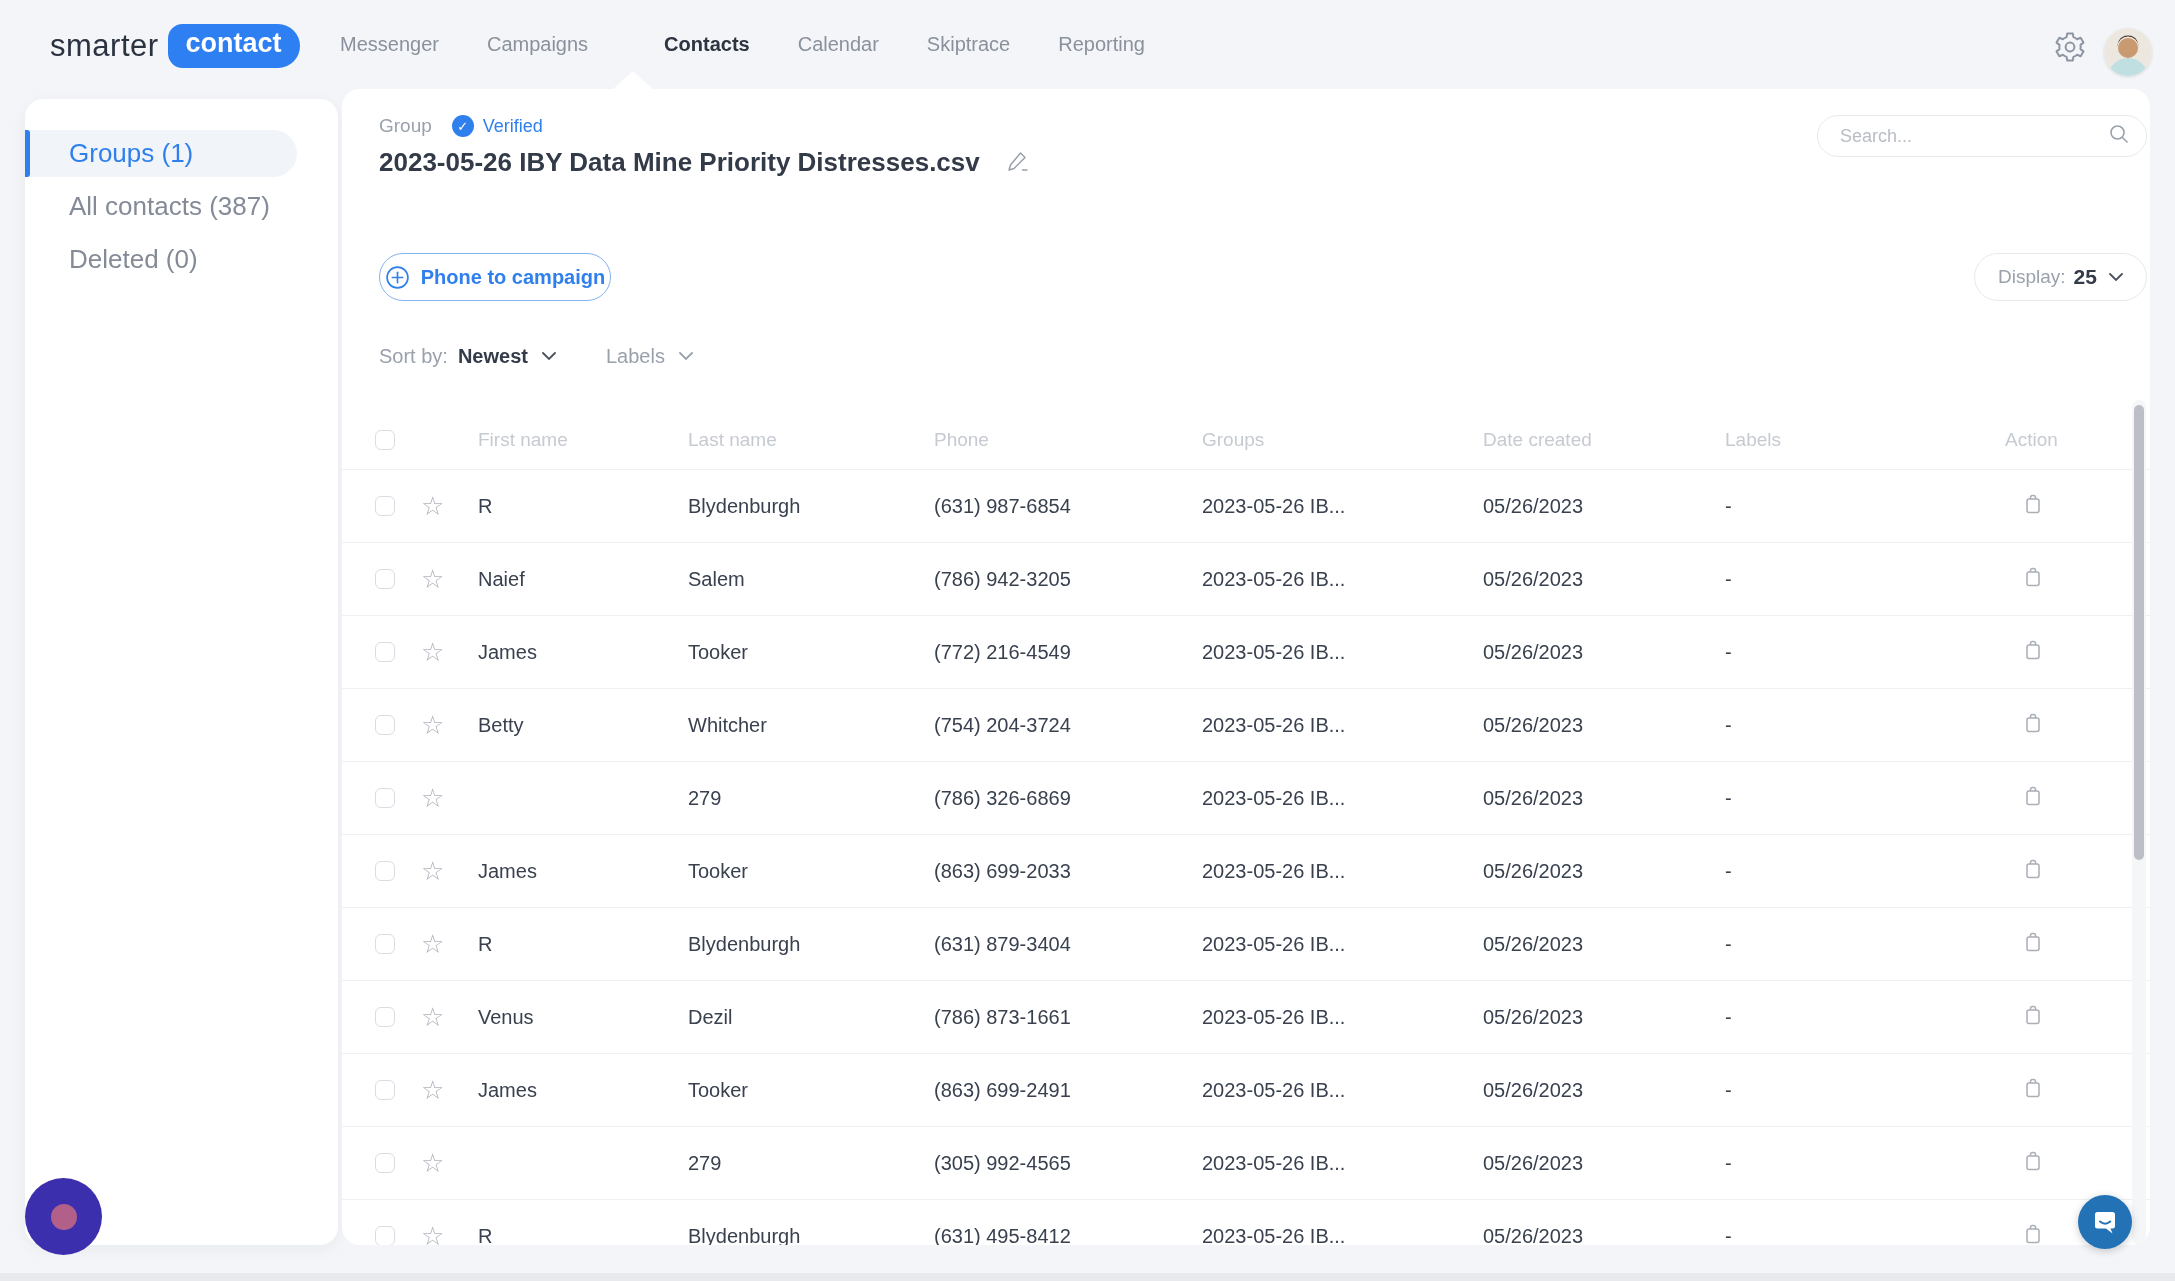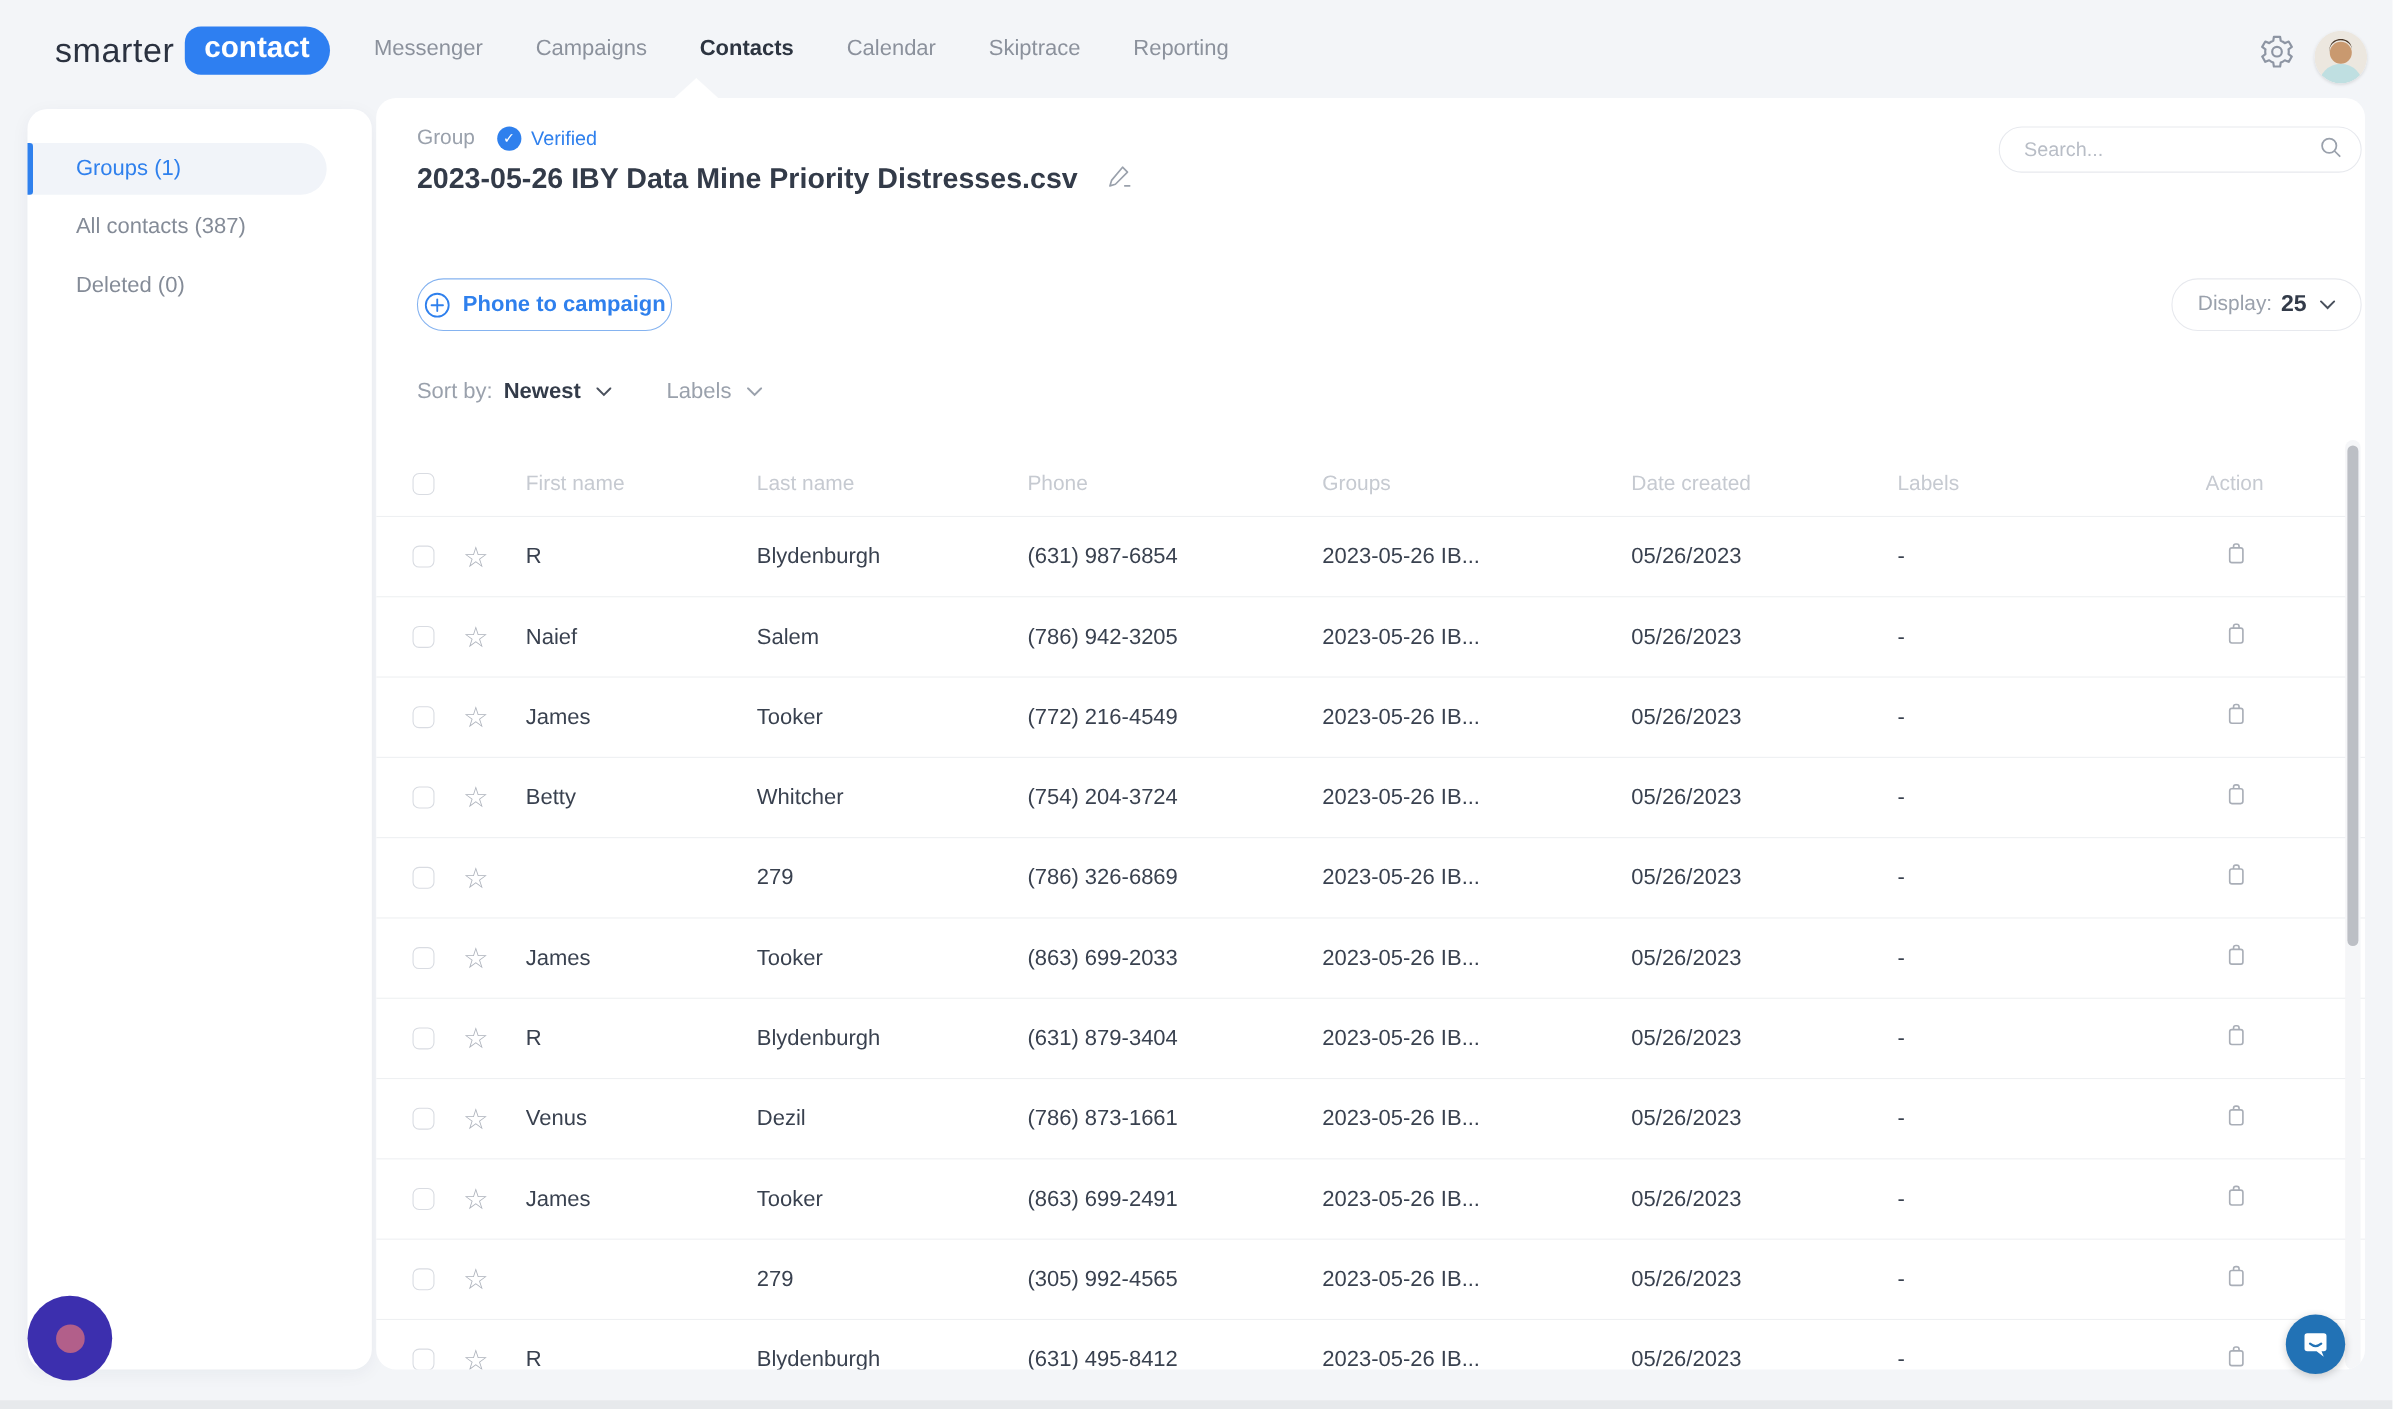--- a/index.html
+++ b/index.html
@@ -9,31 +9,31 @@
     background:#f3f5f8; position:relative; color:#39414f;
   }
   
   .topbar { position:absolute; left:0; top:0; width:1773px; height:89px; }
   .logo { position:absolute; left:50px; top:24px; display:flex; align-items:center; }
   .logo-left { font-size:31px; font-weight:500; color:#2b3240; letter-spacing:.5px; }
   .logo-pill { margin-left:9px; background:#2e7ff1; color:#fff; font-size:27px; font-weight:700;
     padding:4px 18px 9px; border-radius:16px 24px 24px 16px; }
   .nav { position:absolute; left:340px; top:0; height:89px; display:flex; align-items:center; gap:48px; }
   .nav-item { font-size:20px; color:#8b919c; cursor:pointer; }
-  .nav-item.active { color:#2c3440; font-weight:700; }
+  .nav-item.active { color:#2c3440; font-weight:700;margin-left:28px; }
   .nav-pointer { position:absolute; left:613px; top:71px; width:0; height:0;
     border-left:20px solid transparent; border-right:20px solid transparent; border-bottom:18px solid #fff; }
   .gear { position:absolute; left:2053px; top:30px; width:34px; height:34px; cursor:pointer; }
   .avatar { position:absolute; left:2104px; top:28px; width:48px; height:48px; border-radius:50%;
     overflow:hidden; box-shadow:0 1px 3px rgba(0,0,0,.12); cursor:pointer; }
   
   .sidebar { position:absolute; left:25px; top:99px; width:313px; height:1146px; background:#fff;
     border-radius:18px; box-shadow:0 4px 16px rgba(25,39,70,.05); padding-top:31px; }
   .side-item { position:relative; height:47px; margin-bottom:6px; display:flex; align-items:center;
-    padding-left:44px; font-size:20px; color:#848b97; cursor:pointer; }
+    padding-left:44px; font-size:26px; color:#848b97; cursor:pointer; }
   .side-item.active { background:#f1f4f9; border-radius:0 24px 24px 0; width:272px; color:#2f80ed; font-weight:500; }
   .side-item.active::before { content:""; position:absolute; left:0; top:0; width:5px; height:47px;
     background:#2f80ed; border-radius:0 3px 3px 0; }
   
   .main-card { position:absolute; left:342px; top:89px; width:1808px; height:1156px; background:#fff;
     border-radius:18px; overflow:hidden; }
   .group-row { position:absolute; left:37px; top:26px; display:flex; align-items:center; gap:20px; }
   .group-label { font-size:19px; color:#9aa1ac; }
   .verified { display:flex; align-items:center; gap:9px; }
   .verified-circle { width:22px; height:22px; border-radius:50%; background:#2f80ed; color:#fff;

